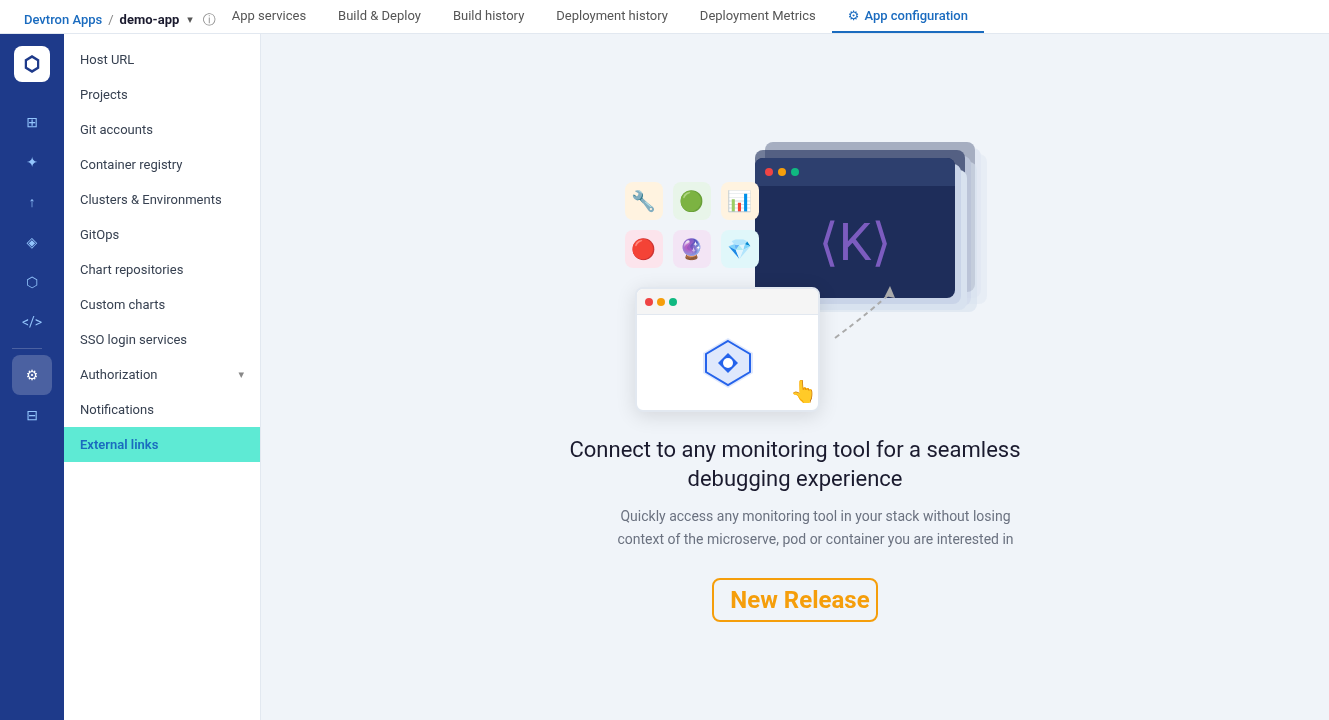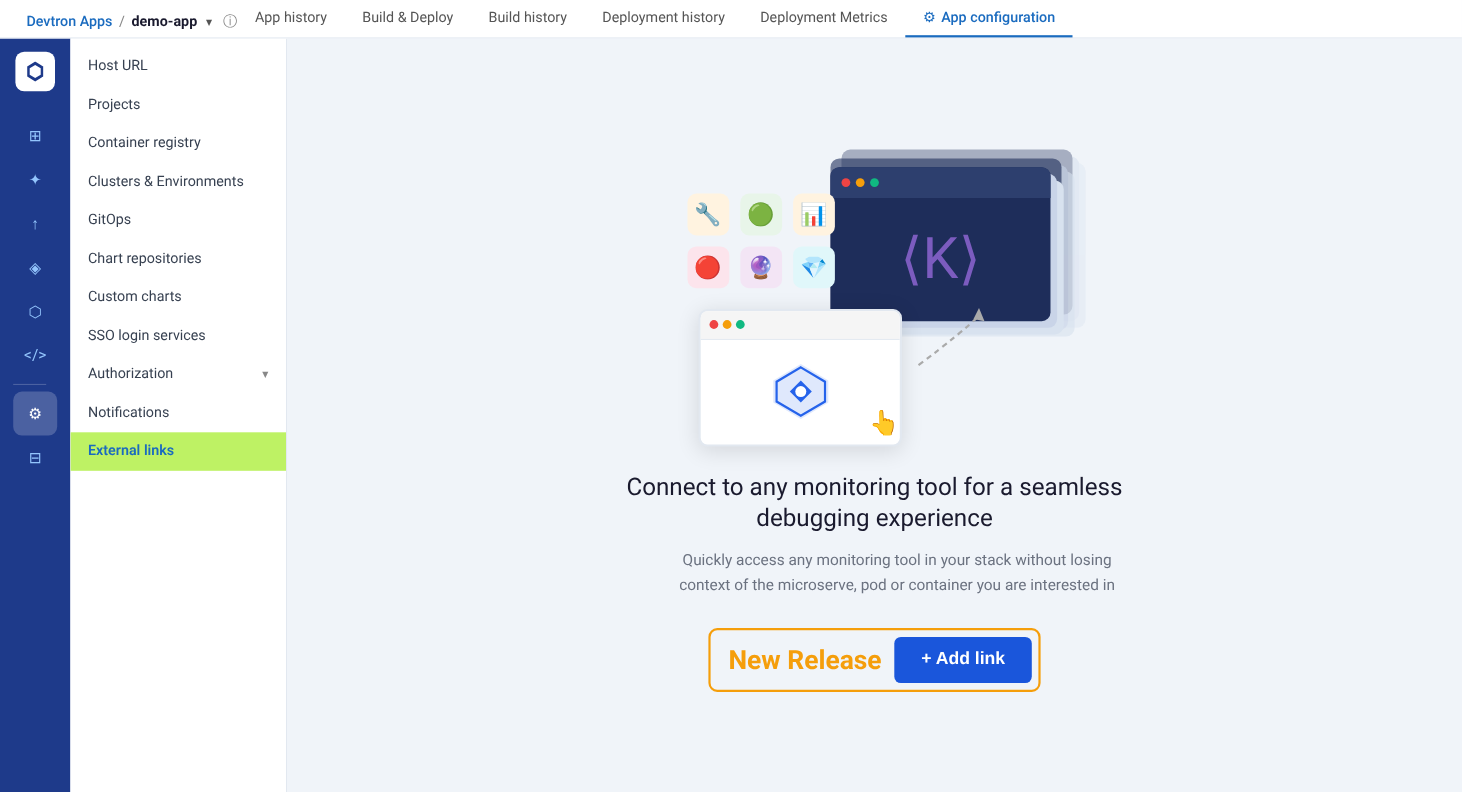--- a/index.html
+++ b/index.html
@@ -113,21 +113,21 @@
     .sidebar-item {
       display: flex;
       align-items: center;
       padding: 10px 16px;
       font-size: 13px;
       color: #374151;
       cursor: pointer;
       user-select: none;
       justify-content: space-between;
     }
-    .sidebar-item.active { background: #bef264; color: #1a6bbf; font-weight: 600; }
+    .sidebar-item.active { background: #5eead4; color: #1a6bbf; font-weight: 600; }
     .sidebar-item-chevron { font-size: 11px; color: #888; }
 
     
     .content-area {
       flex: 1;
       background: #f0f4f9;
       display: flex;
       align-items: center;
       justify-content: center;
       overflow: auto;
@@ -300,21 +300,21 @@
 
 <div class="top-header">
   <div class="breadcrumb-row">
     <a class="breadcrumb-link">Devtron Apps</a>
     <span class="breadcrumb-sep">/</span>
     <span class="breadcrumb-current">demo-app</span>
     <span class="breadcrumb-chevron">▾</span>
     <span class="breadcrumb-info">ⓘ</span>
   </div>
   <div class="tabs-row" id="tabs-row">
-      <div class="tab">App history</div>
+      <div class="tab">App services</div>
       <div class="tab">Build &amp; Deploy</div>
       <div class="tab">Build history</div>
       <div class="tab">Deployment history</div>
       <div class="tab">Deployment Metrics</div>
       <div class="tab active"><span class="tab-icon">⚙</span>App configuration</div>
     </div>
 </div>
 
 <div class="main-layout">
 
@@ -339,20 +339,23 @@
   </div>
 
   <div class="sidebar" id="sidebar-container">
       <div class="sidebar-item">
         <span>Host URL</span>
       </div>
       <div class="sidebar-item">
         <span>Projects</span>
       </div>
       <div class="sidebar-item">
+        <span>Git accounts</span>
+      </div>
+      <div class="sidebar-item">
         <span>Container registry</span>
       </div>
       <div class="sidebar-item">
         <span>Clusters &amp; Environments</span>
       </div>
       <div class="sidebar-item">
         <span>GitOps</span>
       </div>
       <div class="sidebar-item">
         <span>Chart repositories</span>
@@ -426,17 +429,16 @@
         </div>
 
         <div class="cursor-icon">👆</div>
       </div>
 
       <div class="empty-title">Connect to any monitoring tool for a seamless debugging experience</div>
       <div class="empty-desc">Quickly access any monitoring tool in your stack without losing context of the microserve, pod or container you are interested in</div>
 
       <div class="cta-row">
         <span class="new-release-badge">New Release</span>
-        <button class="add-link-btn">+ Add link</button>
       </div>
     </div>
   </div>
 </div>
 
 </body></html>

